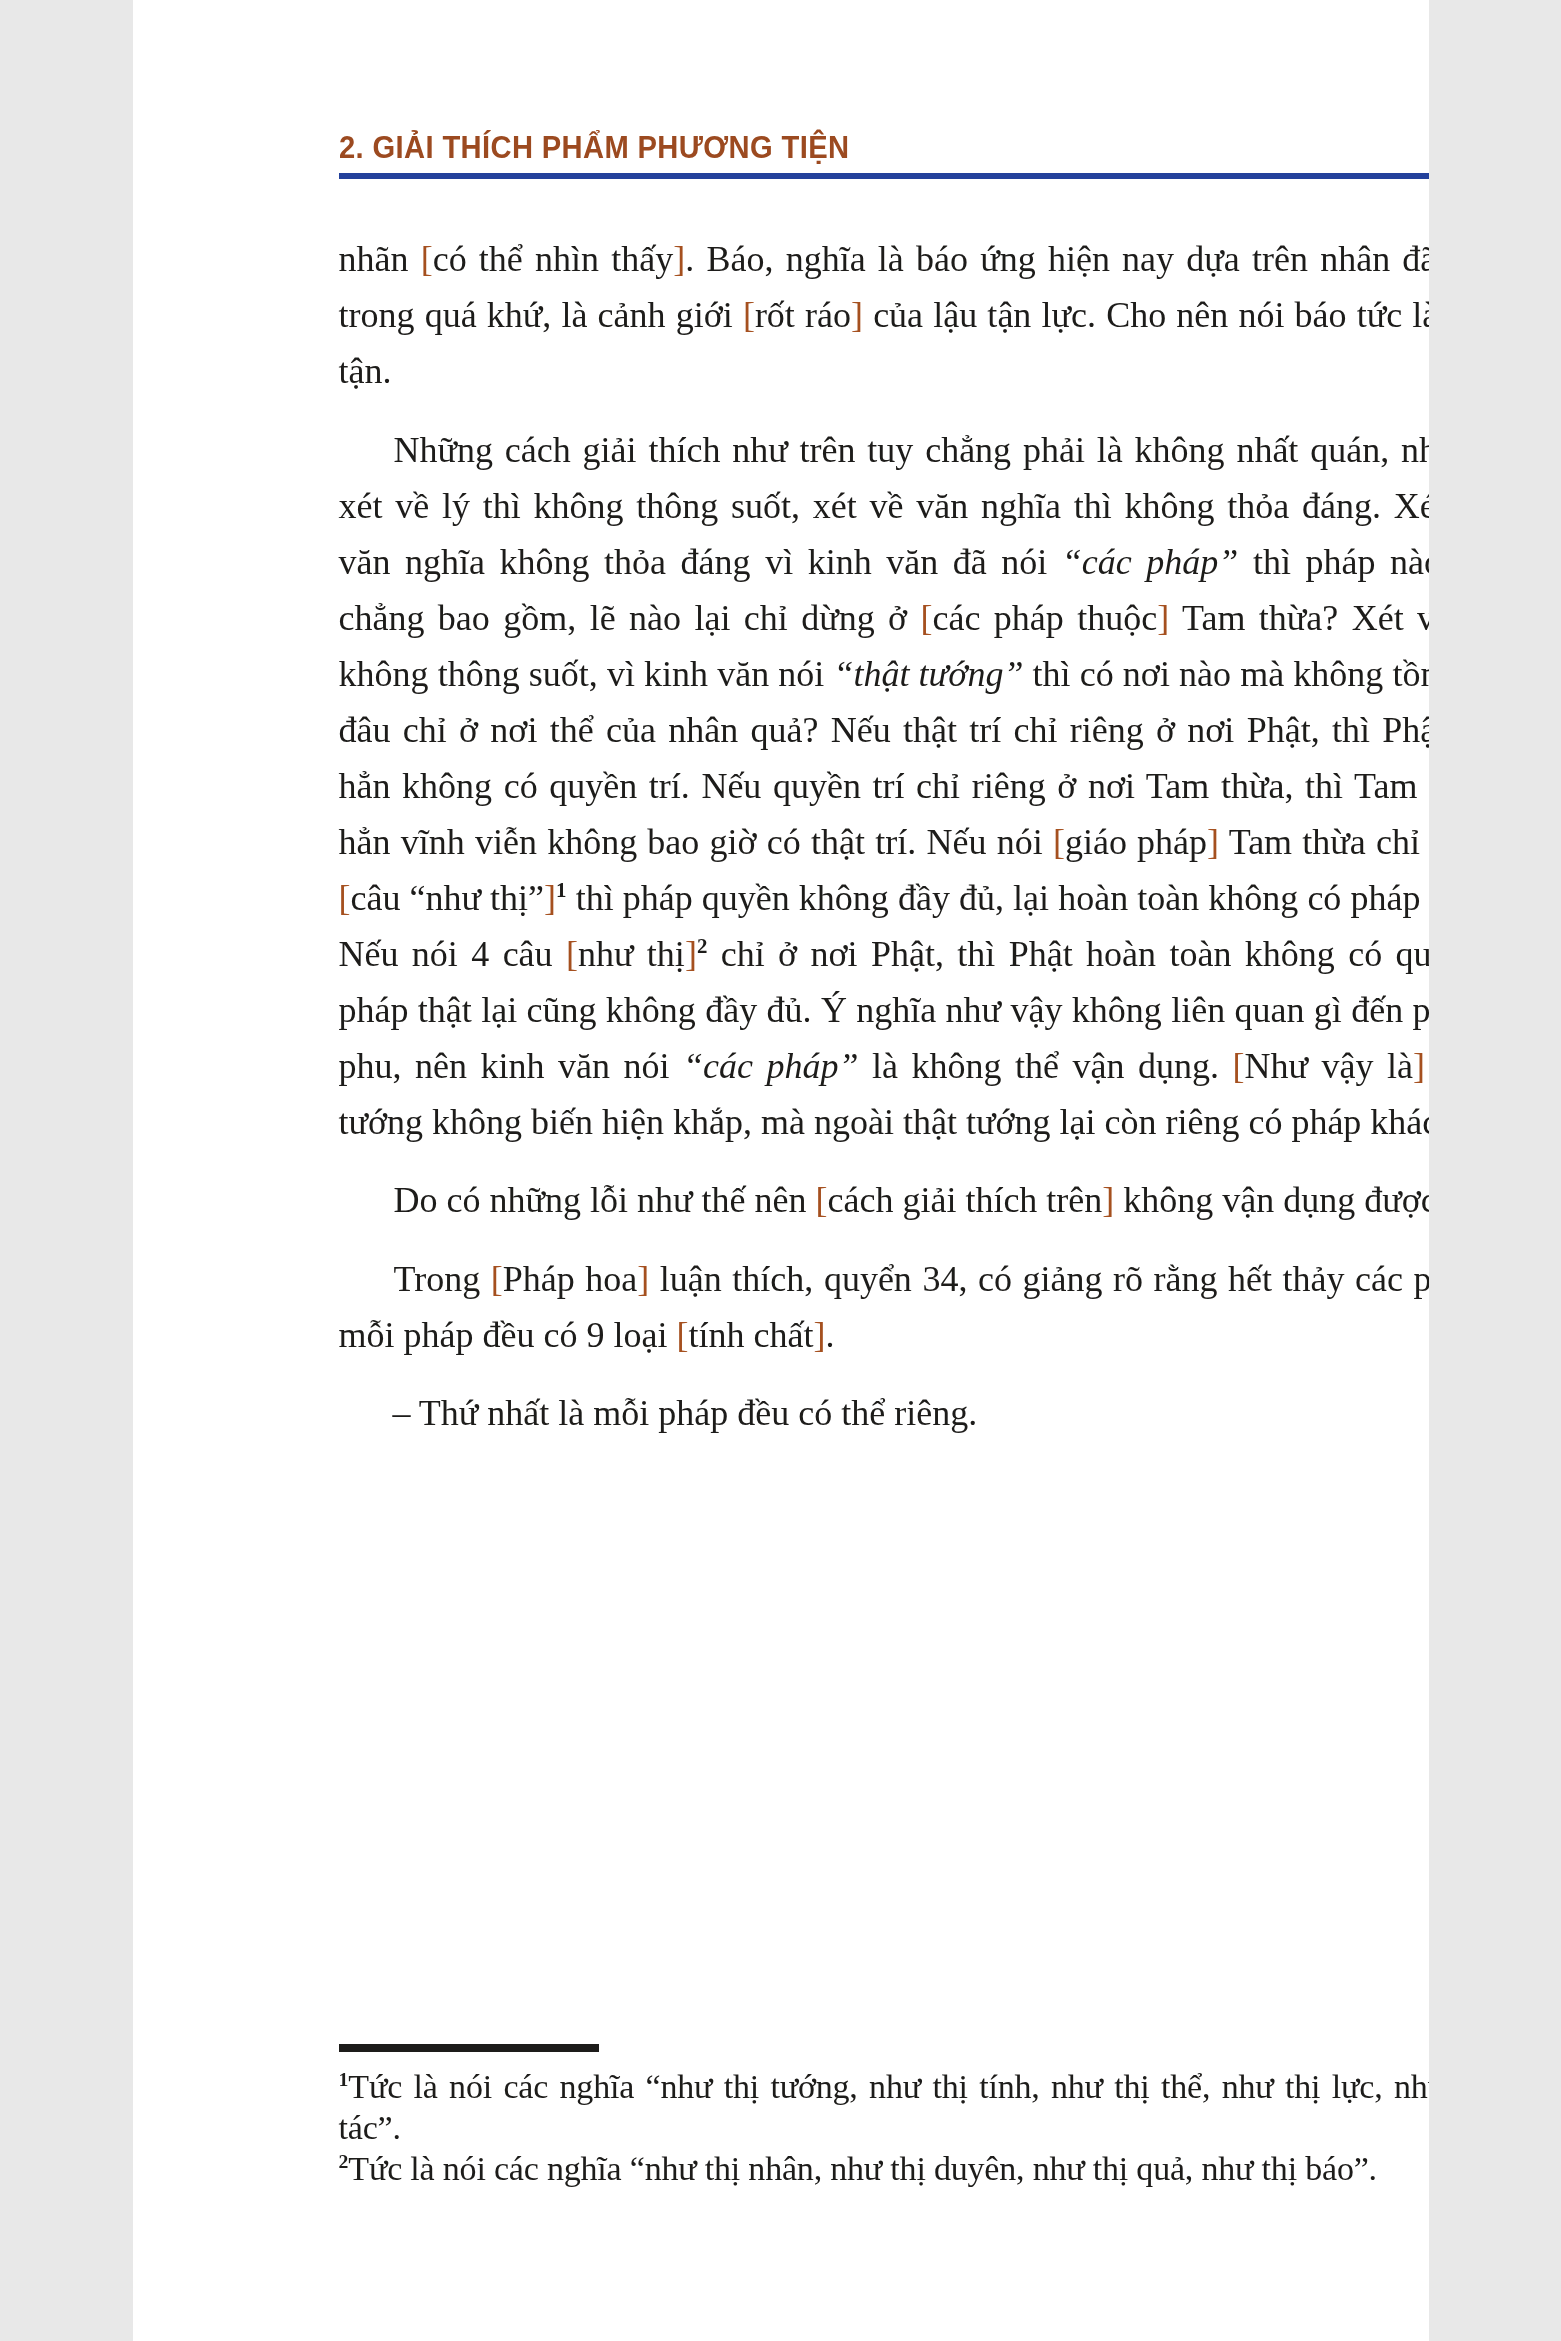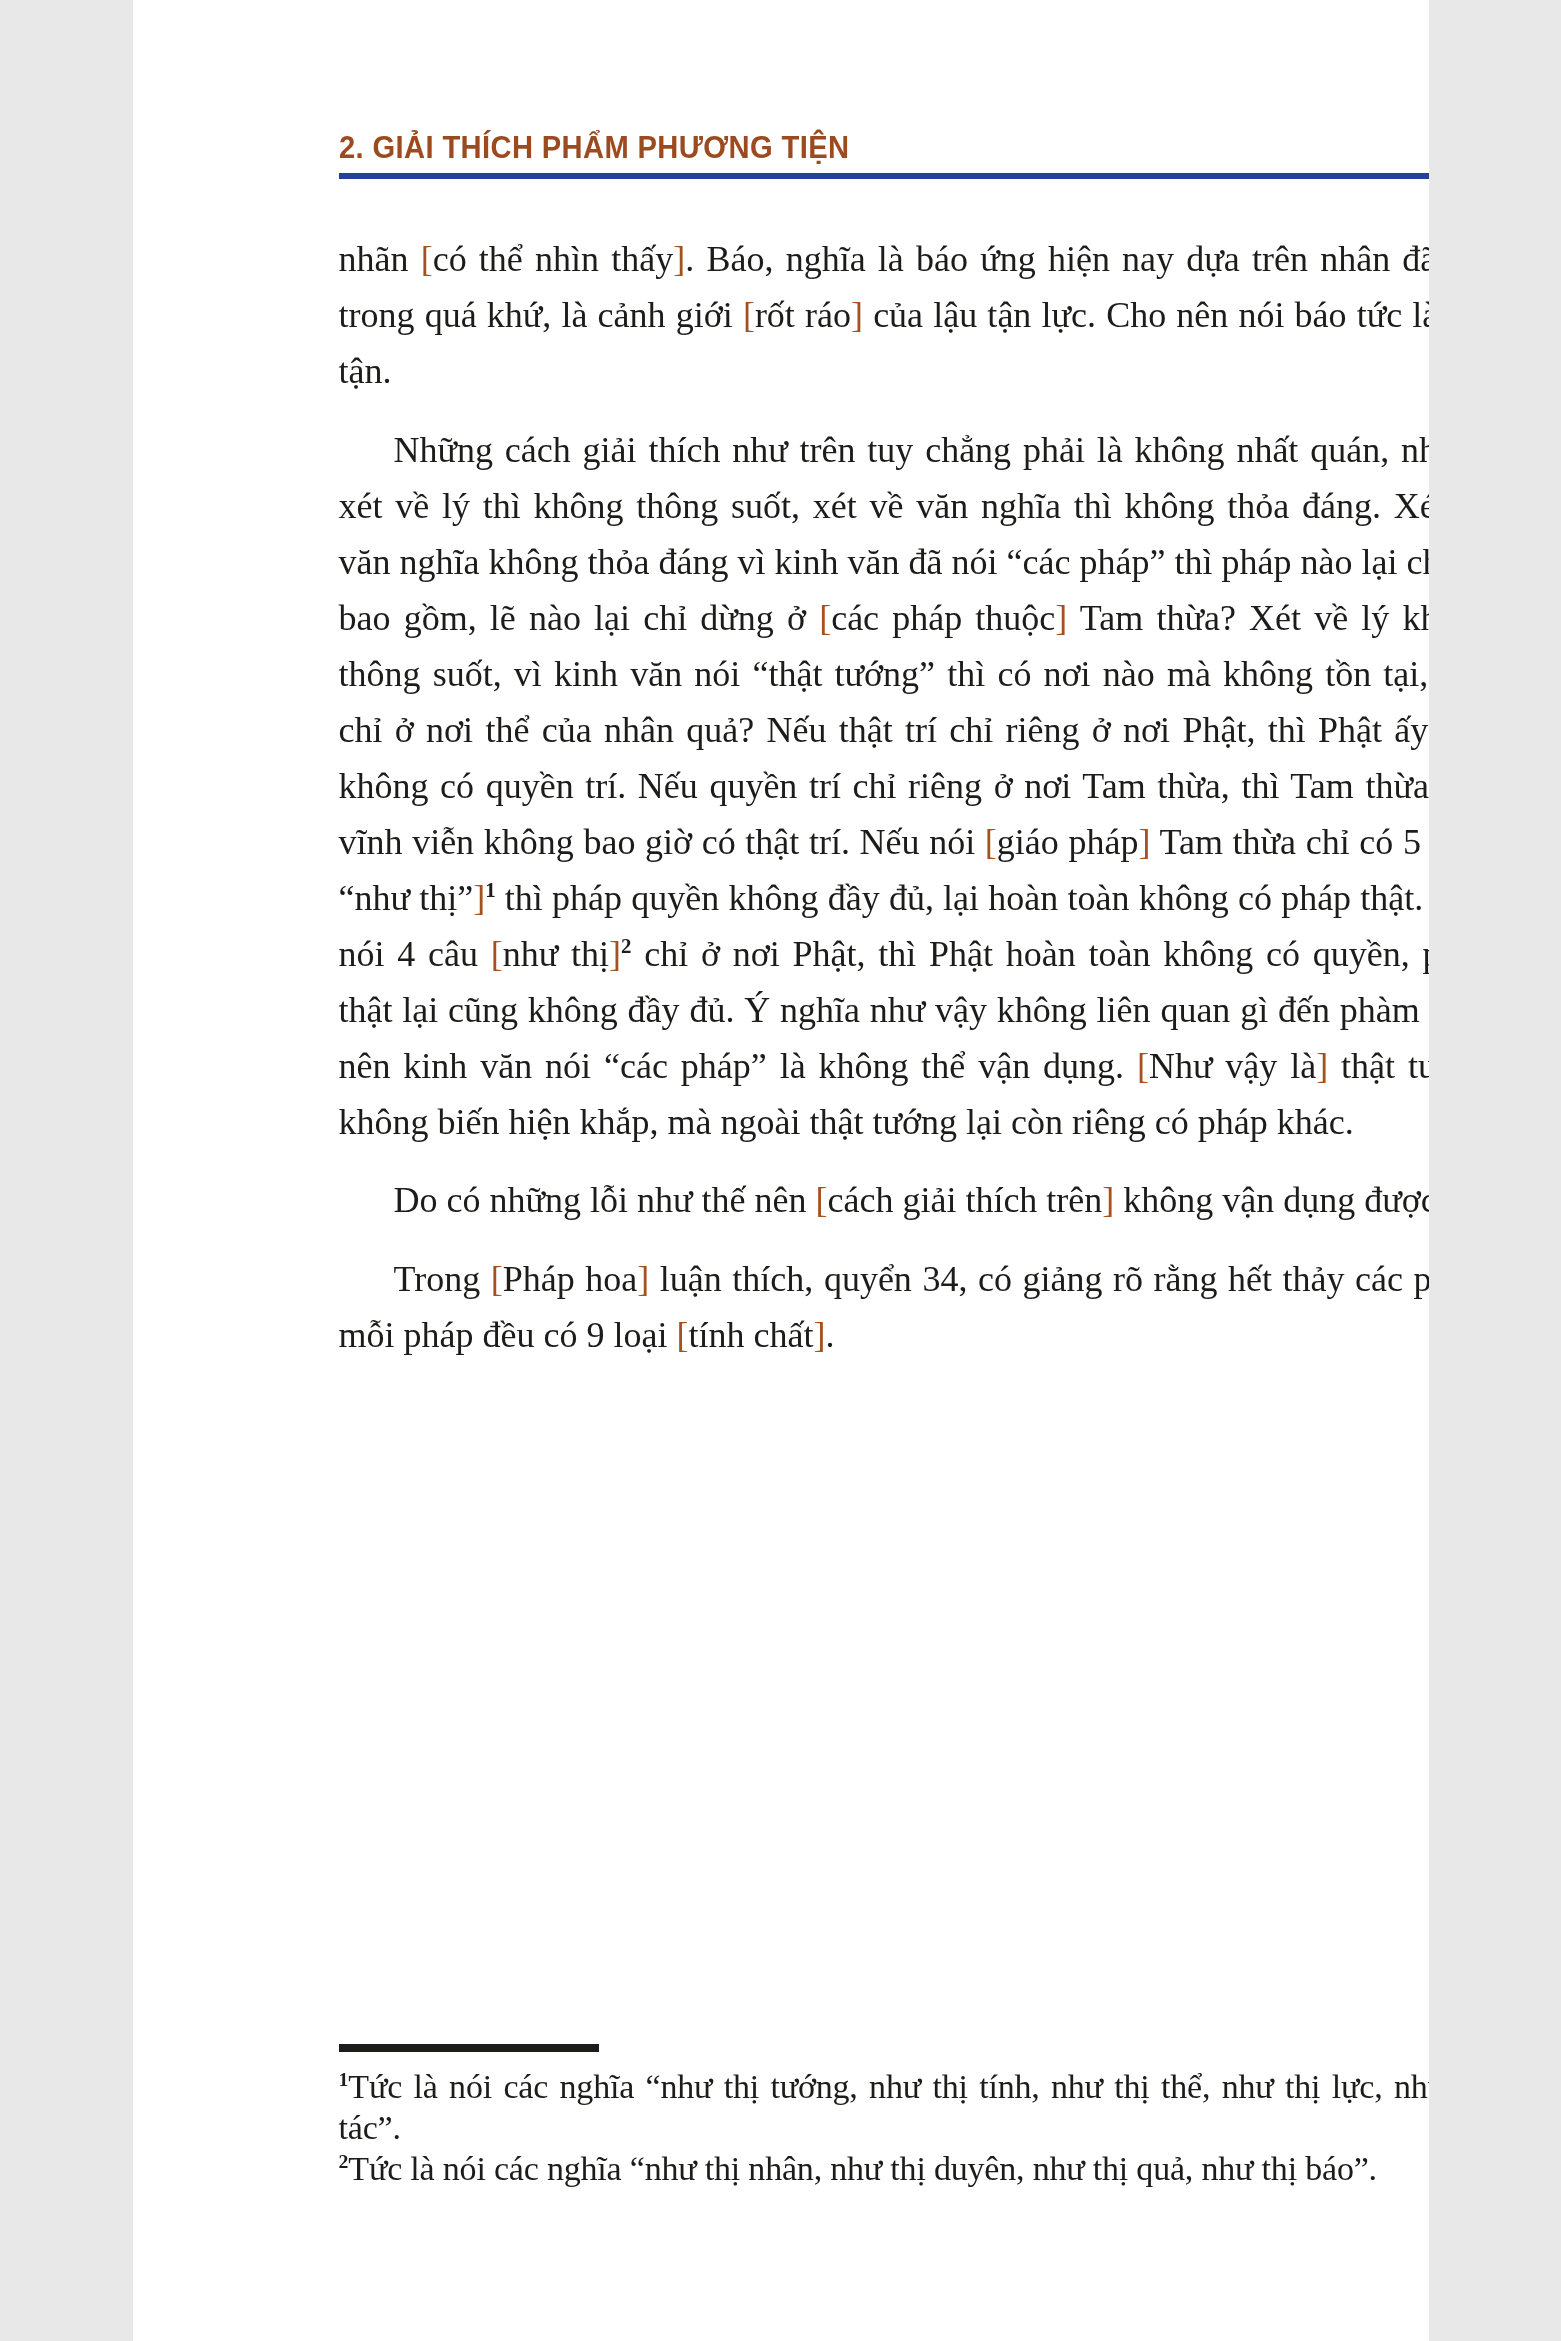--- a/index.html
+++ b/index.html
@@ -37,21 +37,21 @@
   .body{
     position:absolute;left:206px;width:1154px;top:231px;
     font-size:36px;line-height:56px;text-align:justify;
   }
   .body p{margin:0;}
   .body p + p, .body .list-item + .list-item, .body p + .list-item{margin-top:22.6px;}
   p.ind{text-indent:55px;}
   .list-item{padding-left:102px;text-indent:-48px;}
   .list-item.cont{text-align-last:justify;}
   .bk{color:var(--bracket,#a5501f);}
-  .it{}
+  .it{font-style:italic;}
   .fnref{
     font-size:0.58em;font-weight:700;line-height:0;
     vertical-align:super;letter-spacing:0;
   }
   
   .footnotes{
     position:absolute;left:206px;width:1154px;top:2044px;
   }
   .fn-rule{width:260px;height:7.8px;background:#1d1c1a;margin:0 0 14px 0;}
   .footnote{
@@ -69,20 +69,21 @@
     <div class="page-num">407</div>
   </div>
 
   <div class="rule"></div>
 
   <main class="body">
       <p>nhãn <span class="bk">[</span>có thể nhìn thấy<span class="bk">]</span>. Báo, nghĩa là báo ứng hiện nay dựa trên nhân đã tạo trong quá khứ, là cảnh giới <span class="bk">[</span>rốt ráo<span class="bk">]</span> của lậu tận lực. Cho nên nói báo tức là lậu tận.</p>
       <p class="ind">Những cách giải thích như trên tuy chẳng phải là không nhất quán, nhưng xét về lý thì không thông suốt, xét về văn nghĩa thì không thỏa đáng. Xét về văn nghĩa không thỏa đáng vì kinh văn đã nói <span class="it">“các pháp”</span> thì pháp nào lại chẳng bao gồm, lẽ nào lại chỉ dừng ở <span class="bk">[</span>các pháp thuộc<span class="bk">]</span> Tam thừa? Xét về lý không thông suốt, vì kinh văn nói <span class="it">“thật tướng”</span> thì có nơi nào mà không tồn tại, đâu chỉ ở nơi thể của nhân quả? Nếu thật trí chỉ riêng ở nơi Phật, thì Phật ấy hẳn không có quyền trí. Nếu quyền trí chỉ riêng ở nơi Tam thừa, thì Tam thừa hẳn vĩnh viễn không bao giờ có thật trí. Nếu nói <span class="bk">[</span>giáo pháp<span class="bk">]</span> Tam thừa chỉ có 5 <span class="bk">[</span>câu “như thị”<span class="bk">]</span><span class="fnref">1</span> thì pháp quyền không đầy đủ, lại hoàn toàn không có pháp thật. Nếu nói 4 câu <span class="bk">[</span>như thị<span class="bk">]</span><span class="fnref">2</span> chỉ ở nơi Phật, thì Phật hoàn toàn không có quyền, pháp thật lại cũng không đầy đủ. Ý nghĩa như vậy không liên quan gì đến phàm phu, nên kinh văn nói <span class="it">“các pháp”</span> là không thể vận dụng. <span class="bk">[</span>Như vậy là<span class="bk">]</span> thật tướng không biến hiện khắp, mà ngoài thật tướng lại còn riêng có pháp khác.</p>
       <p class="ind">Do có những lỗi như thế nên <span class="bk">[</span>cách giải thích trên<span class="bk">]</span> không vận dụng được.</p>
       <p class="ind">Trong <span class="bk">[</span>Pháp hoa<span class="bk">]</span> luận thích, quyển 34, có giảng rõ rằng hết thảy các pháp, mỗi pháp đều có 9 loại <span class="bk">[</span>tính chất<span class="bk">]</span>.</p>
+      <div class="list-item"><span>– </span>Thứ nhất là mỗi pháp đều có thể riêng.</div>
     </main>
 
   <footer class="footnotes">
     <div class="fn-rule"></div>
     <div id="fn-list">
         <p class="footnote"><span class="fnref">1</span>Tức là nói các nghĩa “như thị tướng, như thị tính, như thị thể, như thị lực, như thị tác”.</p>
         <p class="footnote"><span class="fnref">2</span>Tức là nói các nghĩa “như thị nhân, như thị duyên, như thị quả, như thị báo”.</p>
       </div>
   </footer>
 

